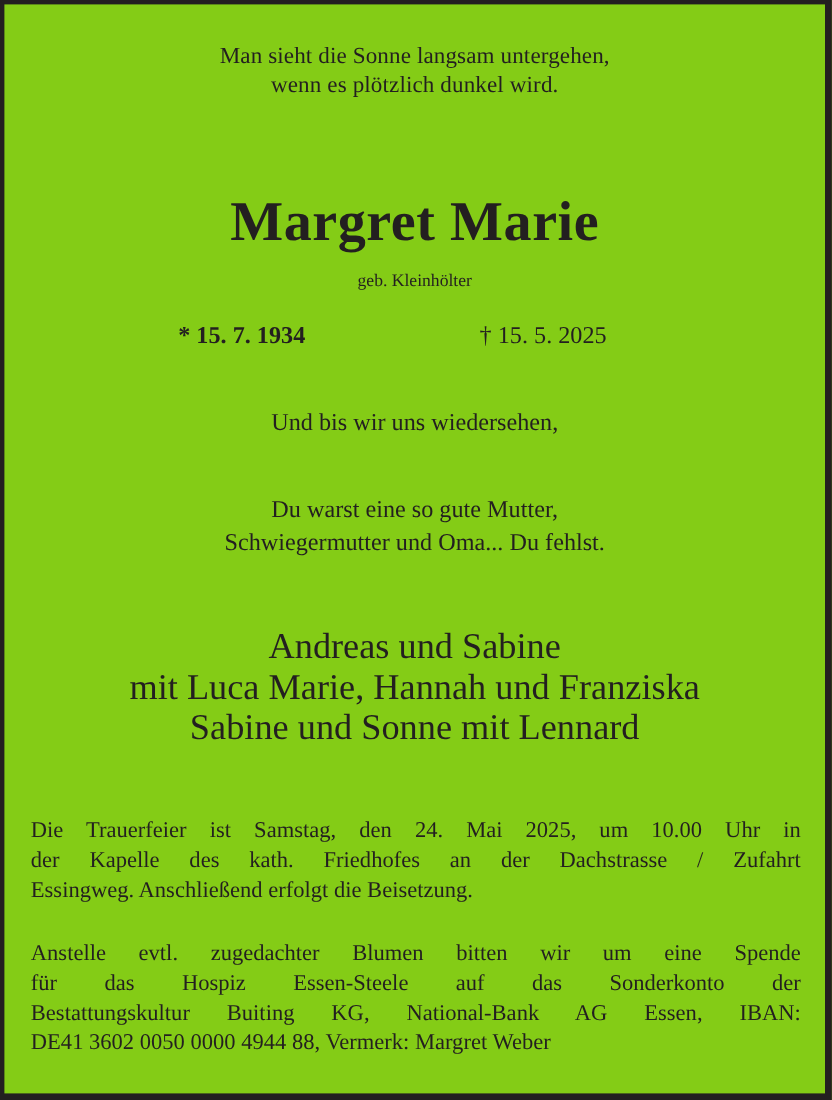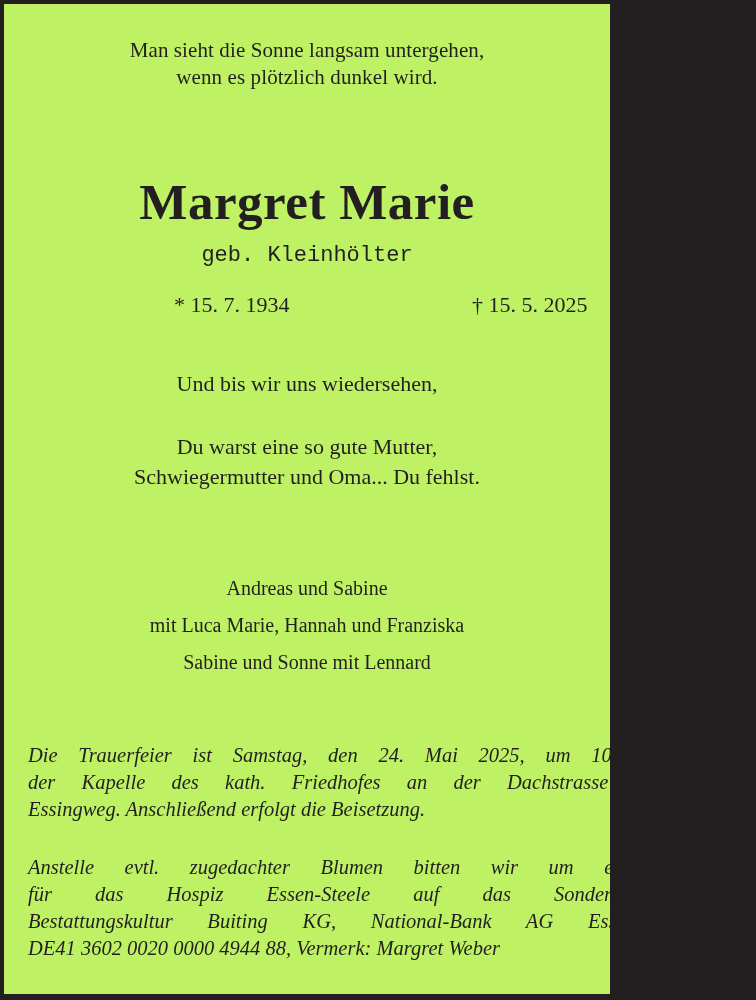--- a/index.html
+++ b/index.html
@@ -12,23 +12,23 @@
       height: 1000px;
       position: relative;
       overflow: hidden;
       font-family: "DejaVu Serif", "Liberation Serif", serif;
       color: #231f20;
     }
     .page {
       position: absolute;
       left: 4px;
       top: 4px;
-      width: 606px;
+      width: 746px;
       height: 990px;
-      background: #bef264;
+      background: #84cc16;
     }
     .center {
       position: absolute;
       left: 0;
       width: 100%;
       text-align: center;
     }
     .motto {
       top: 33px;
       font-family: "Liberation Serif", serif;
@@ -40,68 +40,67 @@
     .name {
       top: 168px;
       font-family: "Liberation Serif", serif;
       font-weight: bold;
       font-size: 51px;
       line-height: 60px;
       letter-spacing: 0.5px;
     }
     .birthname {
       top: 237px;
-      font-family: Liberation Mono, monospace;
-      font-size: 22px;
+      font-family: Liberation Serif, serif;
+      font-size: 16px;
       line-height: 30px;
     }
     .dates {
       position: absolute;
       top: 286px;
       left: 0;
       width: 100%;
       font-family: "Liberation Serif", serif;
       font-size: 22px;
       line-height: 30px;
     }
-    .dates .birth { position: absolute; left: 170px; }
-    .dates .death { position: absolute; left: 432px; margin-left: 36px; }
+    .dates .birth { position: absolute; left: 158px; font-weight: bold; }
+    .dates .death { position: absolute; left: 432px; }
     .verse1 {
       top: 365px;
       font-family: Liberation Serif, serif;
       font-size: 22px;
       line-height: 30px;
     }
     .verse2 {
-      top: 428px;
+      top: 444px;
       font-family: "Liberation Serif", serif;
       font-size: 22px;
       line-height: 30px;
     }
     .family {
       top: 566px;
       font-family: "Liberation Serif", serif;
-      font-size: 20px;
+      font-size: 33px;
       line-height: 37px;
     }
     .block {
       position: absolute;
       left: 24px;
       width: 700px;
       font-family: "Liberation Serif", serif;
       font-size: 20.5px;
       line-height: 27px;
       text-align: justify;
       text-align-last: left;
     }
     .block .line {
       display: block;
       text-align: justify;
       text-align-last: justify;
-      font-style: italic;
     }
     .block .line.last {
       text-align-last: left;
     }
     .service { top: 738px; }
     .donation { top: 850px; }
   </style>
 </head>
 <body>
 
@@ -139,16 +138,16 @@
   <div class="block service">
     <span class="line">Die Trauerfeier ist Samstag, den 24. Mai 2025, um 10.00 Uhr in</span>
     <span class="line">der Kapelle des kath. Friedhofes an der Dachstrasse / Zufahrt</span>
     <span class="line last">Essingweg. Anschließend erfolgt die Beisetzung.</span>
   </div>
 
   <div class="block donation">
     <span class="line">Anstelle evtl. zugedachter Blumen bitten wir um eine Spende</span>
     <span class="line">für das Hospiz Essen-Steele auf das Sonderkonto der</span>
     <span class="line">Bestattungskultur Buiting KG, National-Bank AG Essen, IBAN:</span>
-    <span class="line last">DE41 3602 0020 0000 4944 88, Vermerk: Margret Weber</span>
+    <span class="line last">DE41 3602 0050 0000 4944 88, Vermerk: Margret Weber</span>
   </div>
 
 </div>
 
 </body></html>

